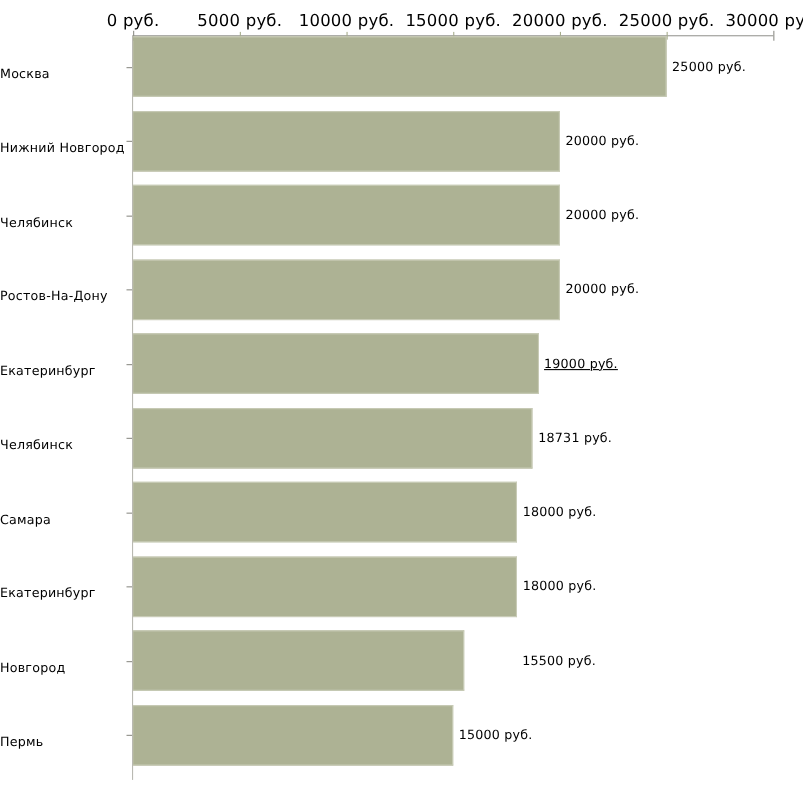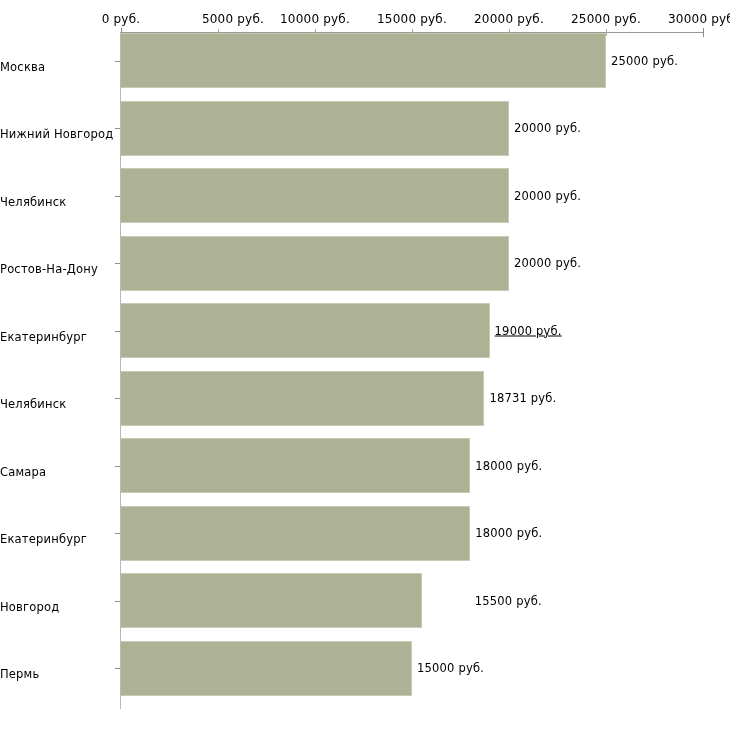--- a/index.html
+++ b/index.html
@@ -53,21 +53,21 @@
     top: 28px;
     height: 9px;
     background: #8e8e88;
   }
 
   
   .xlabel {
     position: absolute;
     top: 13px;
     transform: translateX(-50%);
-    font-size: 12px;
+    font-size: 15px;
     line-height: 13px;
     color: #000000;
     white-space: nowrap;
     letter-spacing: 0.2px;
   }
 
   
   .ytick {
     position: absolute;
     left: 115px;
@@ -122,21 +122,21 @@
 <div id="chart-root">
 
   <div class="axis-x-line"></div>
 
   <div class="axis-y-line"></div>
 
   <div id="x-axis-ticks">
       <div class="xtick edge" style="left: 121px;"></div>
       <div class="xlabel" style="left: 121px;">0 руб.</div>
       <div class="xtick" style="left: 218px;"></div>
-      <div class="xlabel" style="left: 233px;">5000 руб.</div>
+      <div class="xlabel" style="left: 218px;">5000 руб.</div>
       <div class="xtick" style="left: 315px;"></div>
       <div class="xlabel" style="left: 315px;">10000 руб.</div>
       <div class="xtick" style="left: 412px;"></div>
       <div class="xlabel" style="left: 412px;">15000 руб.</div>
       <div class="xtick" style="left: 509px;"></div>
       <div class="xlabel" style="left: 509px;">20000 руб.</div>
       <div class="xtick" style="left: 606px;"></div>
       <div class="xlabel" style="left: 606px;">25000 руб.</div>
       <div class="xtick edge" style="left: 703px;"></div>
       <div class="xlabel" style="left: 703px;">30000 руб.</div>

